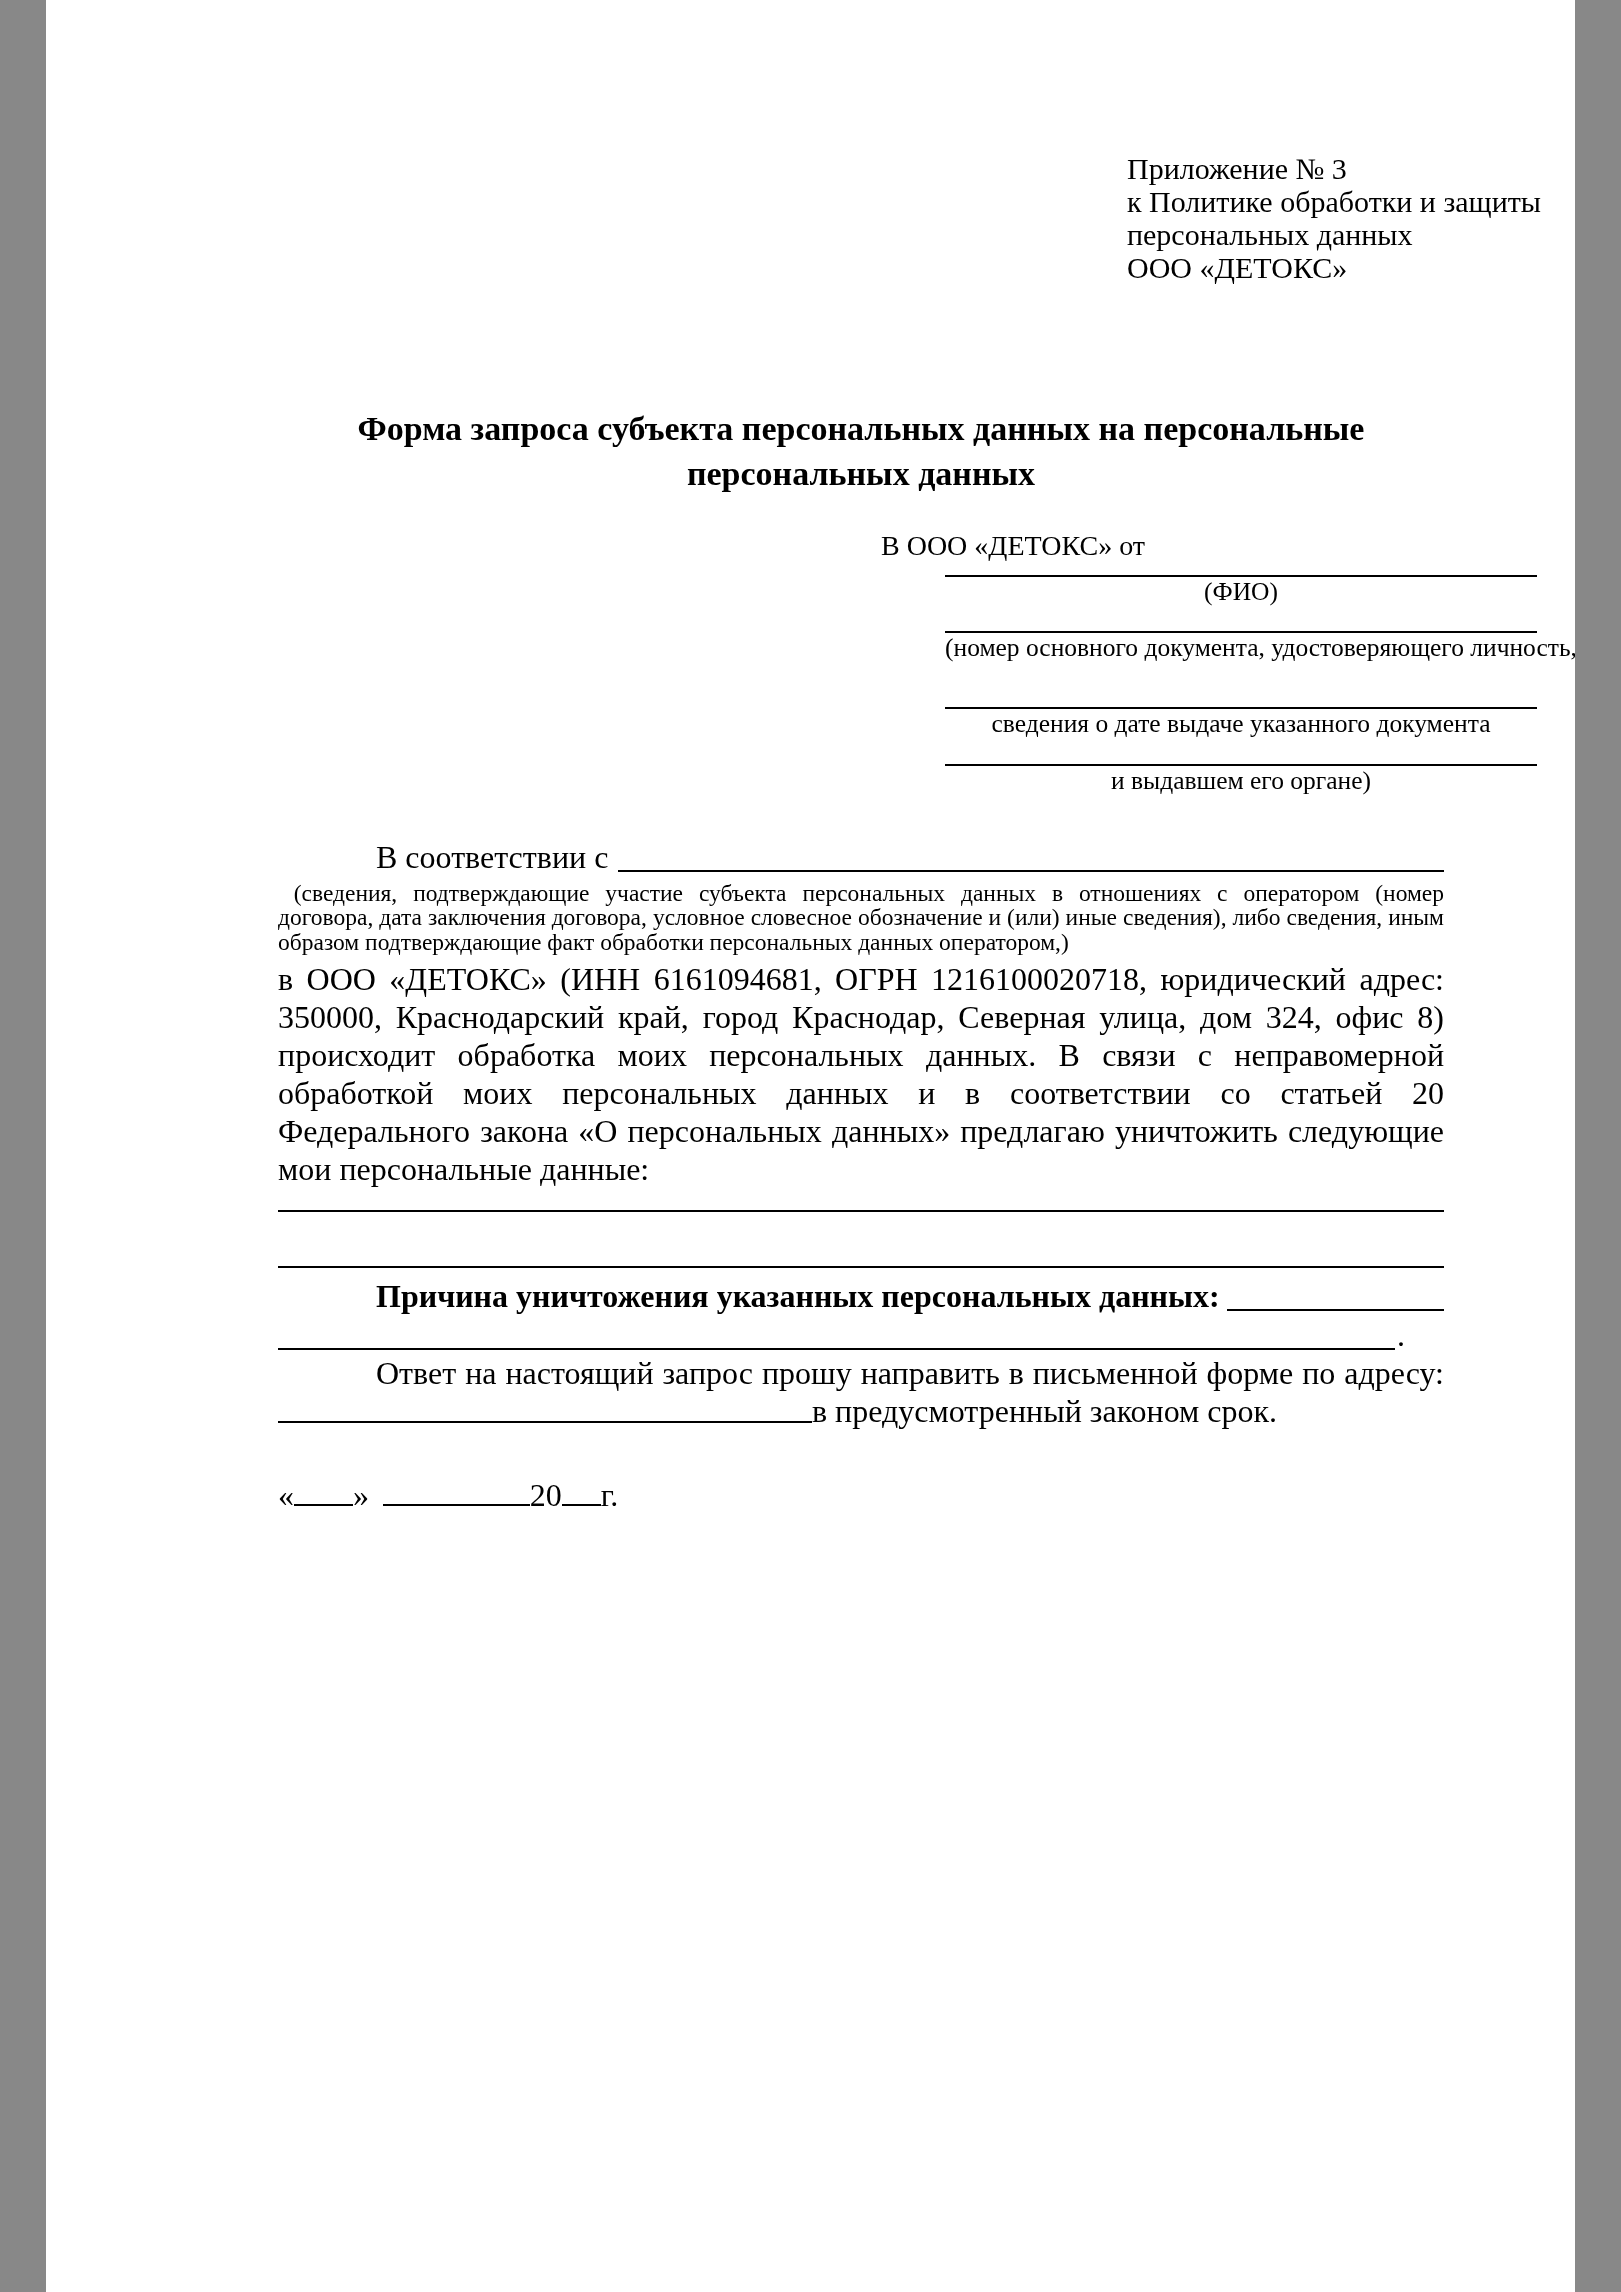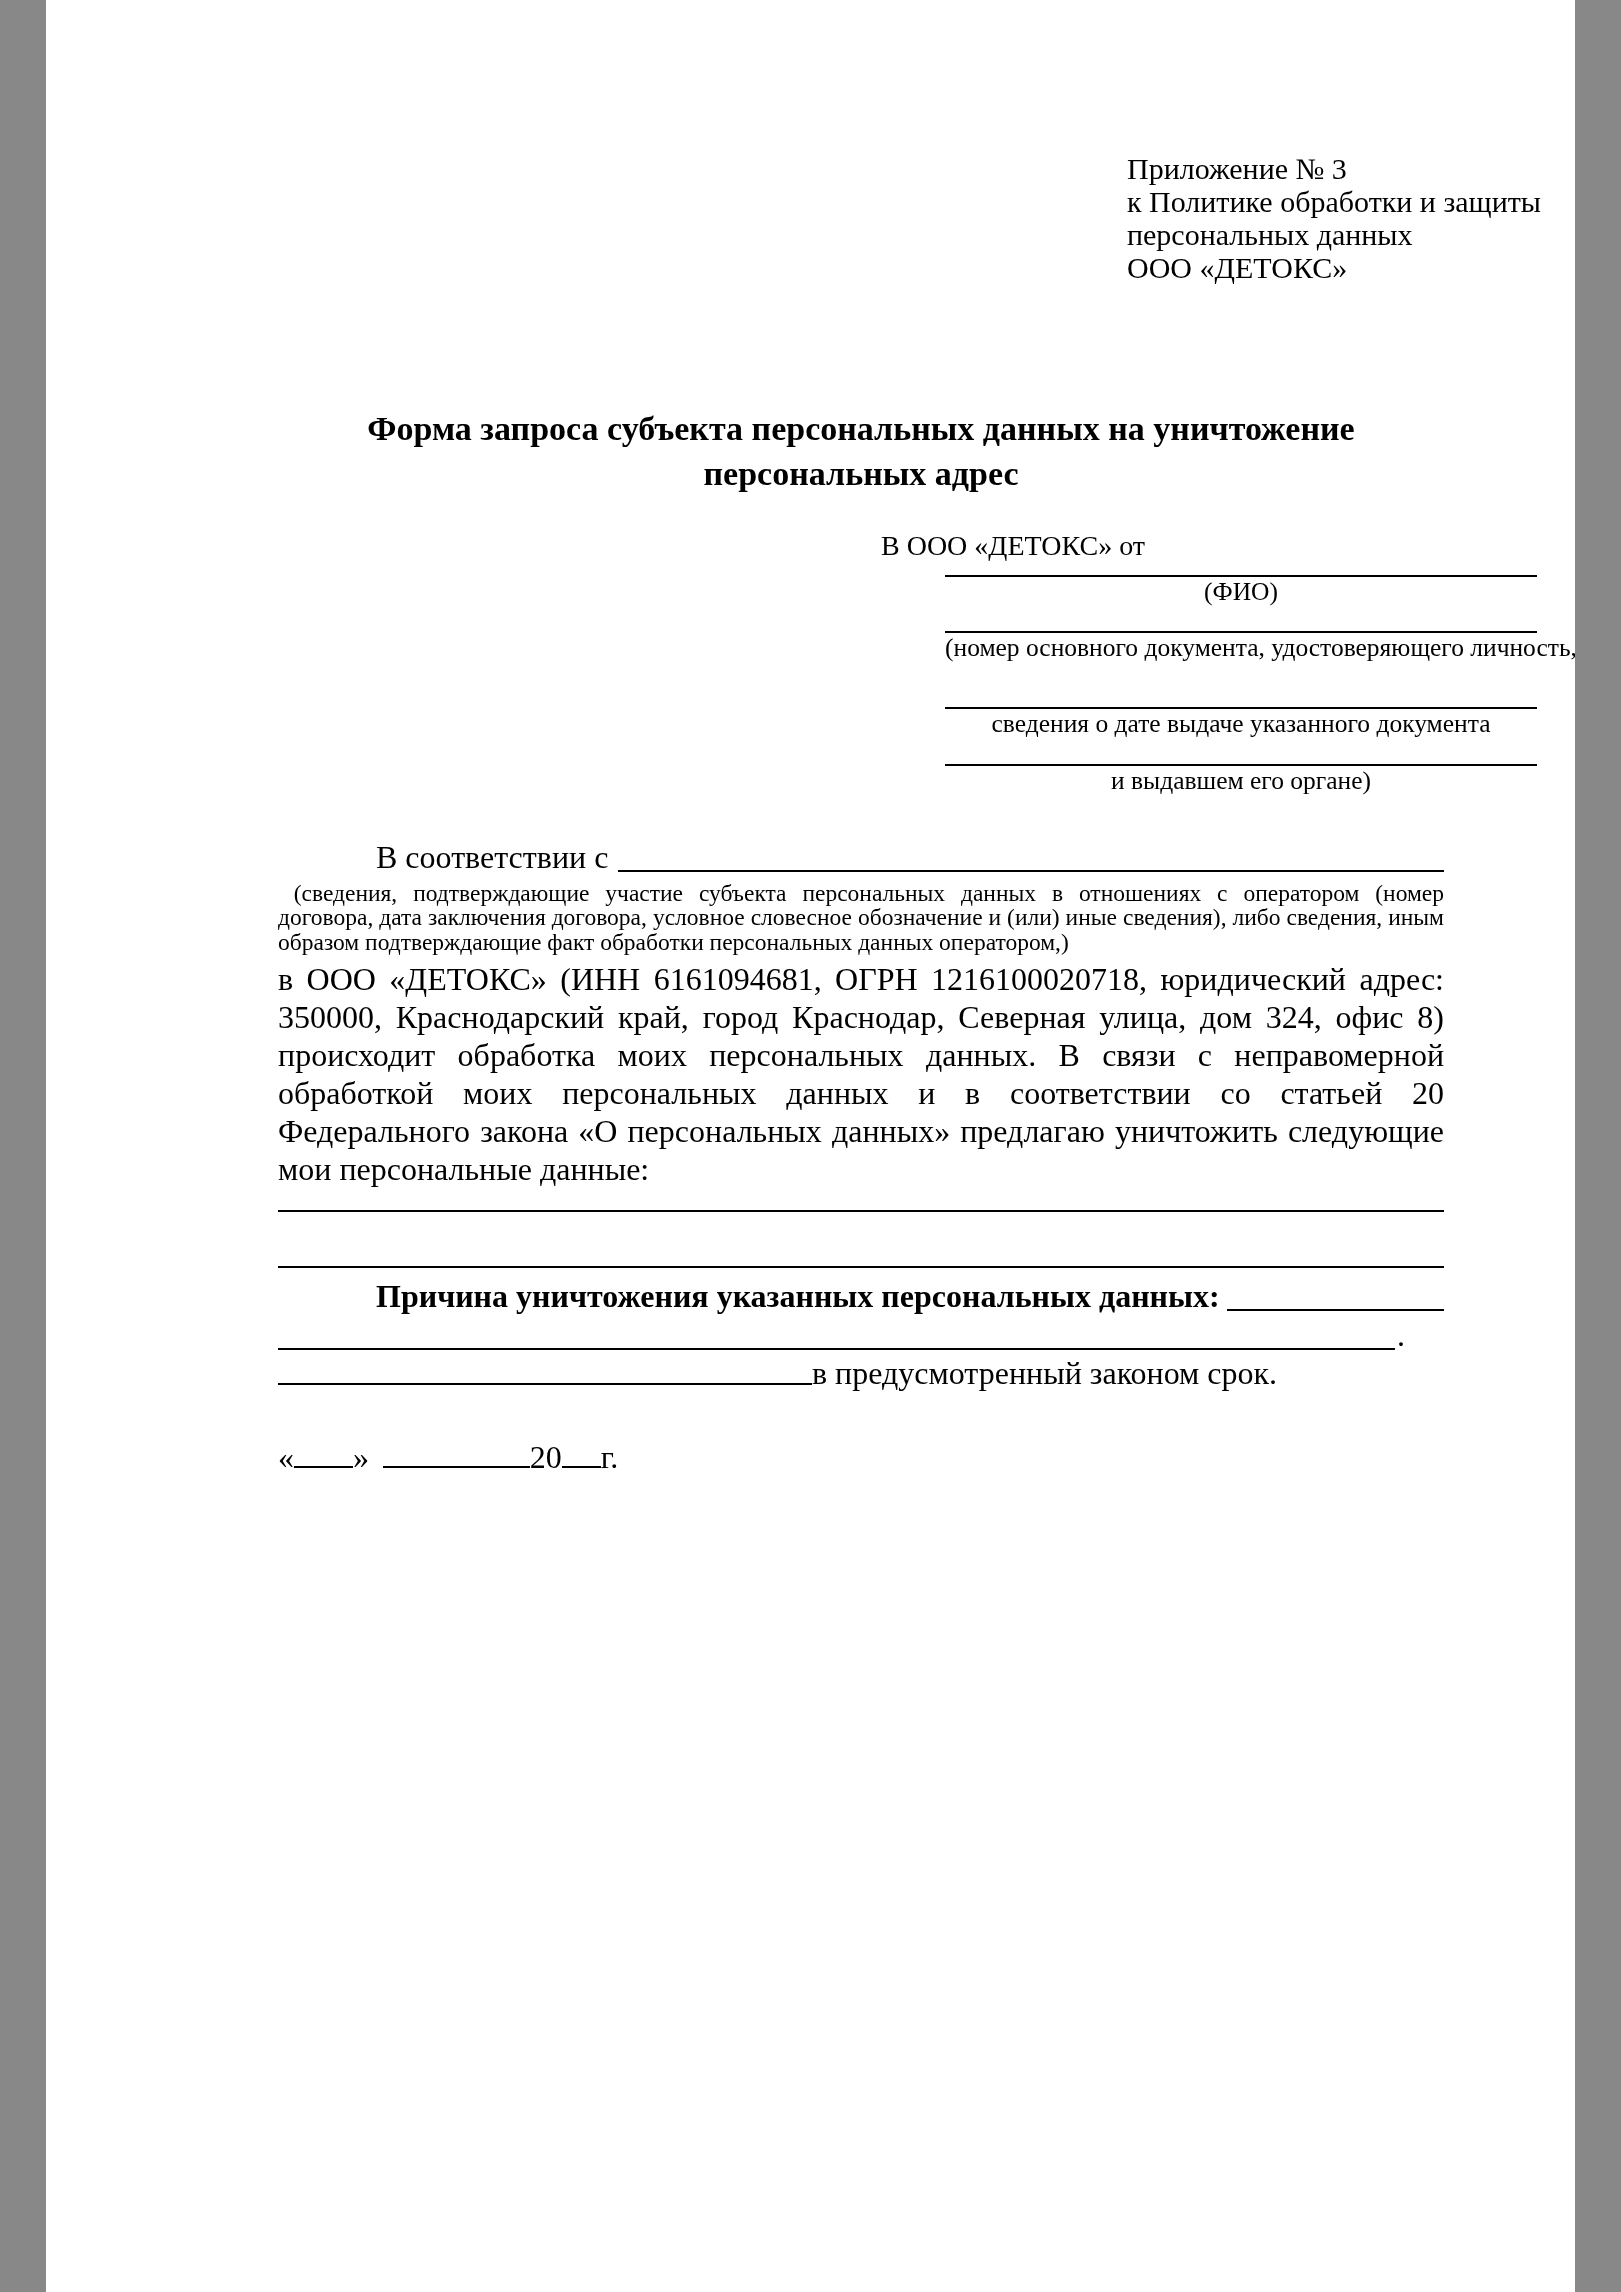--- a/index.html
+++ b/index.html
@@ -139,21 +139,21 @@
 
 <div class="page">
 
   <div class="header-block">
     <div>Приложение № 3</div>
     <div>к Политике обработки и защиты</div>
     <div>персональных данных</div>
     <div>ООО «ДЕТОКС»</div>
   </div>
 
-  <div class="title">Форма запроса субъекта персональных данных на уничтожение персональных адрес</div>
+  <div class="title">Форма запроса субъекта персональных данных на персональные персональных данных</div>
 
   <div class="to-line">В ООО «ДЕТОКС» от</div>
 
   <div class="fields">
     <div class="field-rule mt10"></div>
     <div class="field-caption">(ФИО)</div>
 
     <div class="field-rule mt26"></div>
     <div class="field-caption">(номер основного документа, удостоверяющего личность,</div>
 
@@ -179,20 +179,21 @@
   <div class="reason-row">
     <span class="label">Причина уничтожения указанных персональных данных:</span>
     <span class="fill-line"></span>
   </div>
 
   <div class="reason-cont">
     <span class="fill-line"></span>
     <span class="period">.</span>
   </div>
 
+  <div class="answer-line">Ответ на настоящий запрос прошу направить в письменной форме по адресу:</div>
 
   <div class="answer-tail-row">
     <span class="iline w545"></span>
     <span class="tail-text">в предусмотренный законом срок.</span>
   </div>
 
   <div class="sig-row">
     <div class="sig-left">
       <span>«</span><span class="iline w60"></span><span>»</span><span class="iline w150"></span><span>20</span><span class="iline w40"></span><span>г.</span>
     </div>

